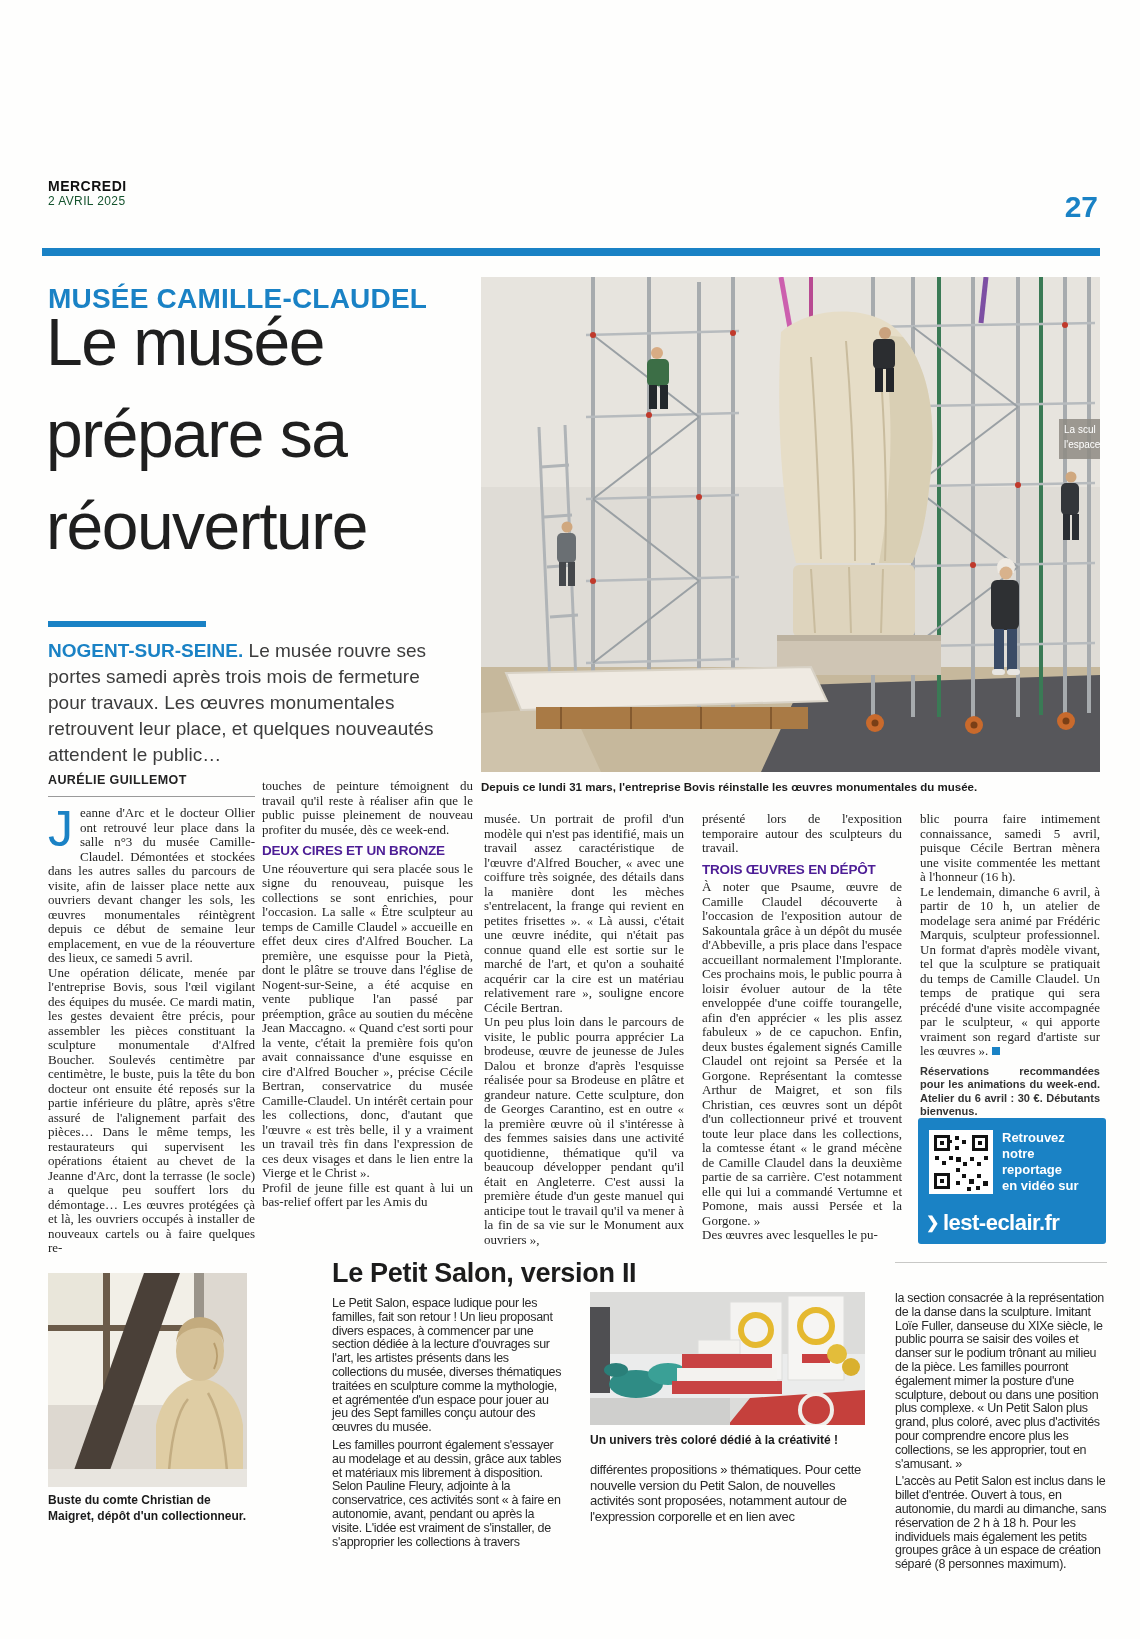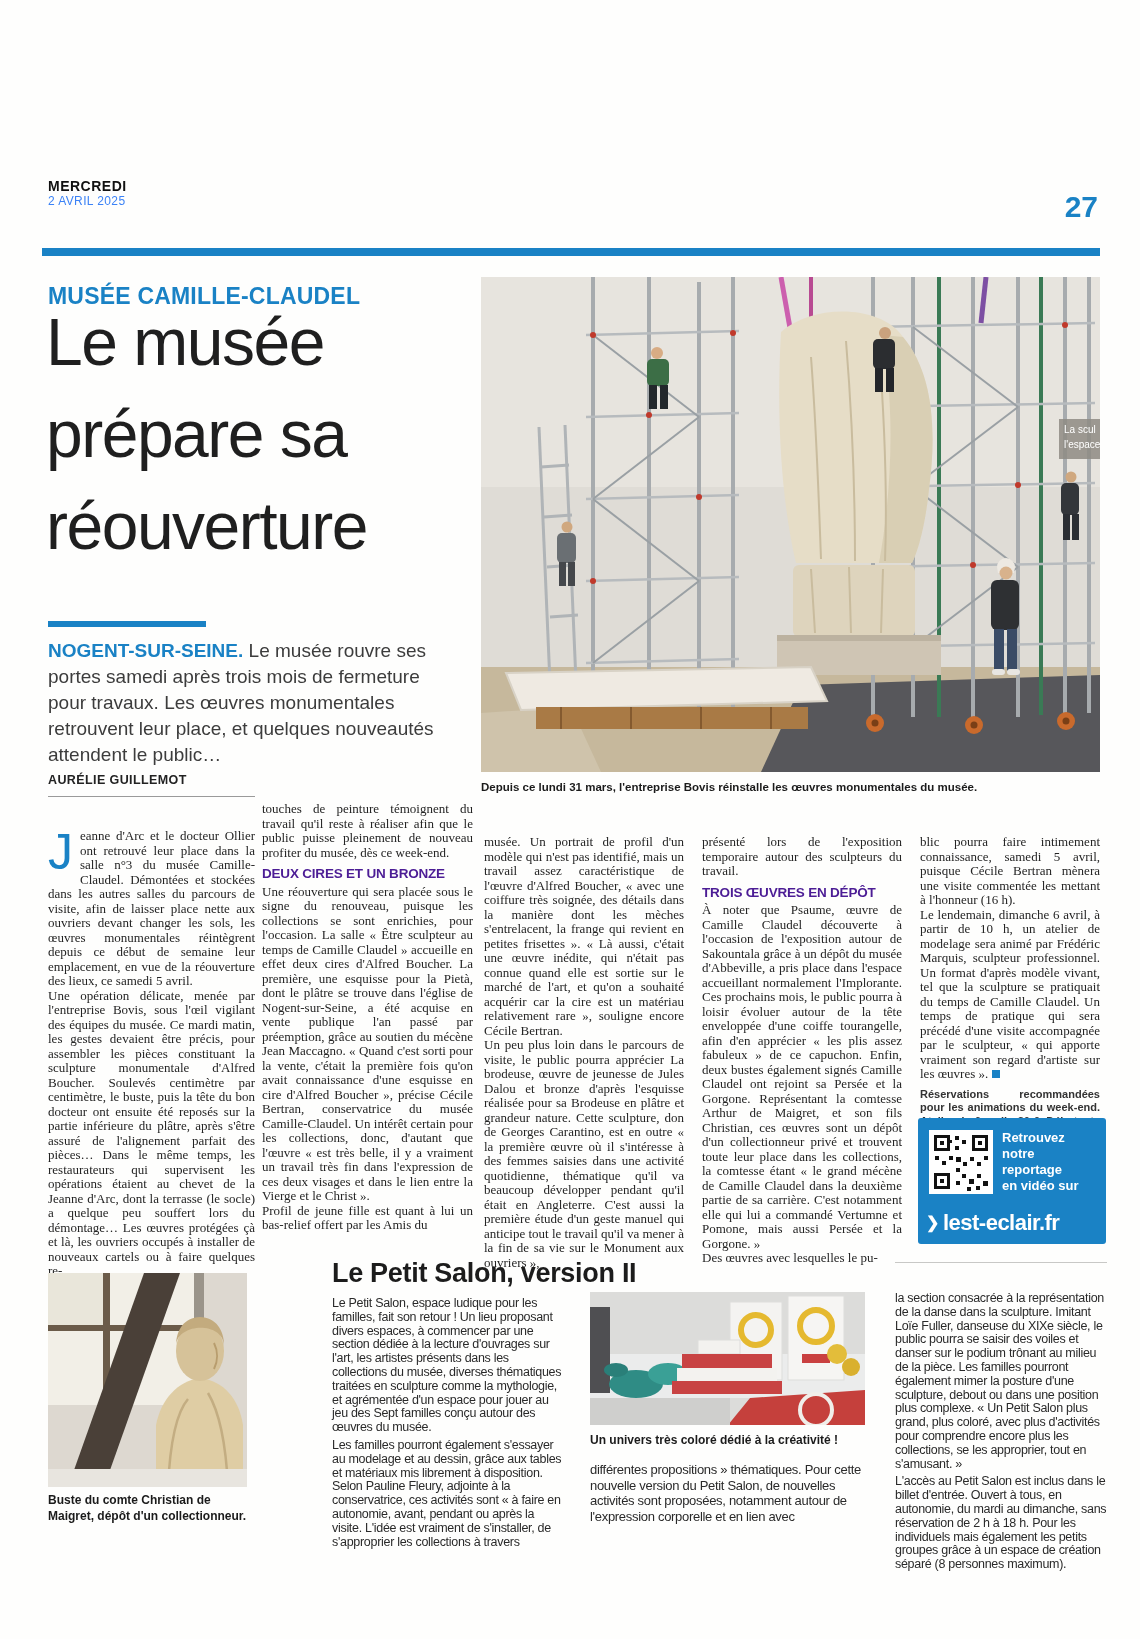--- a/index.html
+++ b/index.html
@@ -2,39 +2,39 @@
 <html lang="fr"><head>
 <meta charset="utf-8">
 <style>
   html,body{margin:0;padding:0;background:#ffffff;}
   .page{position:relative;width:1140px;height:1639px;background:#fefefd;overflow:hidden;
         font-family:"Liberation Sans",sans-serif;color:#222;}
   .abs{position:absolute;}
 
   
   .day{font-weight:bold;font-size:14px;letter-spacing:.5px;color:#111;line-height:1.05;}
-  .date{font-size:12px;color:#3b82f6;letter-spacing:.4px;}
+  .date{font-size:12px;color:#14532d;letter-spacing:.4px;}
   .section-title{left:0;right:0;top:172px;text-align:center;color:#1a82c5;letter-spacing:1px;}
   .section-light{font-size:44px;font-weight:400;transform:scaleY(1.12);display:inline-block;}
   .section-bold{font-size:44px;font-weight:bold;transform:scaleY(1.12);display:inline-block;margin-left:10px;}
   .pagenum{font-size:30px;font-weight:bold;color:#1a82c5;}
   .blue-bar{left:42px;right:40px;top:248px;height:8px;background:#1a82c5;}
 
   
-  .kicker{font-size:23px;font-weight:bold;color:#1a82c5;letter-spacing:.2px;}
+  .kicker{font-size:28px;font-weight:bold;color:#1a82c5;letter-spacing:.2px;}
   .headline{width:432px;font-size:66px;line-height:92px;color:#1f1f1f;letter-spacing:-1.5px;font-weight:400;}
   .stand-rule{width:158px;height:6px;background:#1a82c5;}
   .standfirst{width:406px;font-size:19px;line-height:26px;color:#3c3c3c;}
   .standfirst b{color:#1a82c5;}
   .byline{width:207px;font-size:12.5px;font-weight:bold;letter-spacing:.4px;color:#222;
           border-bottom:1.5px solid #9a9a9a;padding-bottom:9px;}
 
   
   .bodycol{font-family:"Liberation Serif","DejaVu Serif",serif;font-size:13px;line-height:14.5px;
-           text-align:justify;color:#242424;margin-top:23px;}
+           text-align:justify;color:#242424;}
   .bodycol p{margin:0;}
   .dropcap{float:left;font-size:50px;line-height:42px;color:#1a82c5;font-weight:400;
            padding-right:7px;padding-top:2px;font-family:"Liberation Sans",sans-serif;}
   .subhead{font-family:"Liberation Sans",sans-serif;font-weight:bold;font-size:13.5px;
            letter-spacing:-.2px;margin:7px 0 3px 0 !important;text-align:left;color:#4c1d95;}
   .endmark{display:inline-block;width:8px;height:8px;background:#1a82c5;margin-left:4px;}
   .notetext{font-family:Liberation Sans, sans-serif;font-size:11px;line-height:13.5px;
             font-weight:bold;color:#333;text-align:justify;margin-top:6px !important;}
 
   .photocaption{font-size:11.5px;font-weight:bold;color:#1b1b1b;line-height:14px;}

